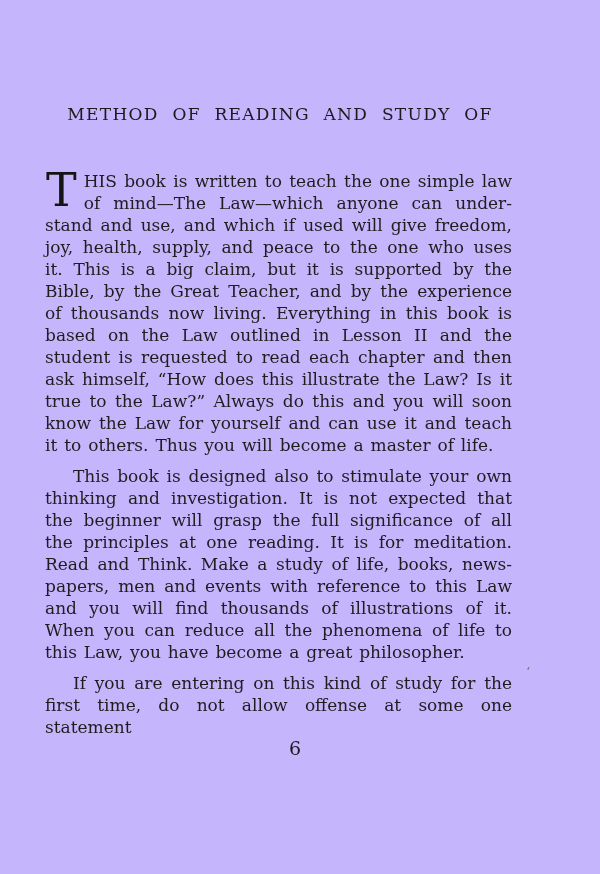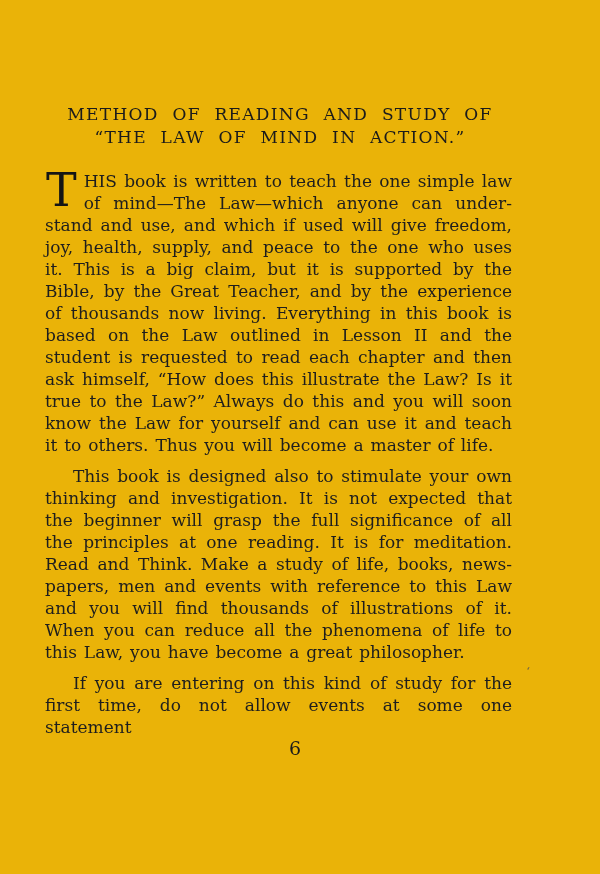--- a/index.html
+++ b/index.html
@@ -4,21 +4,21 @@
 <style>
   html, body {
     margin: 0;
     padding: 0;
     background: #ffffff;
   }
   .page {
     position: relative;
     width: 600px;
     height: 874px;
-    background: #eab308;
+    background: #c4b5fd;
     color: #1e1e1e;
     font-family: "DejaVu Serif", "Liberation Serif", serif;
     overflow: hidden;
   }
   .title {
     position: absolute;
     top: 103px;
     left: 45px;
     width: 470px;
     margin: 0;
@@ -73,30 +73,29 @@
     transform: rotate(8deg);
   }
 </style>
 </head>
 <body>
 
 <div class="page">
 
   <h1 class="title">
       <span class="title-line">METHOD OF READING AND STUDY OF</span>
-      <span class="title-line">“THE LAW OF MIND IN ACTION.”</span>
     </h1>
 
   <div class="text-block">
 
     <p class="para"><span class="dropcap">T</span><span>HIS book is written to teach the one simple law of mind—</span><span class="bold">The Law</span><span>—which anyone can under­stand and use, and which if used will give freedom, joy, health, supply, and peace to the one who uses it. This is a big claim, but it is supported by the Bible, by the Great Teacher, and by the experience of thou­sands now living. Everything in this book is based on the Law outlined in Lesson II and the student is requested to read each chapter and then ask himself, “How does this illustrate the Law? Is it true to the Law?” Always do this and you will soon know the Law for yourself and can use it and teach it to others. Thus you will become a master of life.</span></p>
 
     <p class="para"><span>This book is designed also to stimulate your own thinking and investigation. It is not expected that the beginner will grasp the full significance of all the principles at one reading. It is for meditation. Read and </span><span class="bold">Think.</span><span> Make a study of life, books, news­papers, men and events with reference to this Law and you will find thousands of illustrations of it. When you can reduce all the phenomena of life to this Law, you have become a great philosopher.</span></p>
 
-    <p class="para"><span>If you are entering on this kind of study for the first time, do not allow events at some one statement</span></p>
+    <p class="para"><span>If you are entering on this kind of study for the first time, do not allow offense at some one statement</span></p>
 
   </div>
 
   <div class="page-number">6</div>
 
   <div class="artifact">‘</div>
 
 </div>
 
 </body></html>

